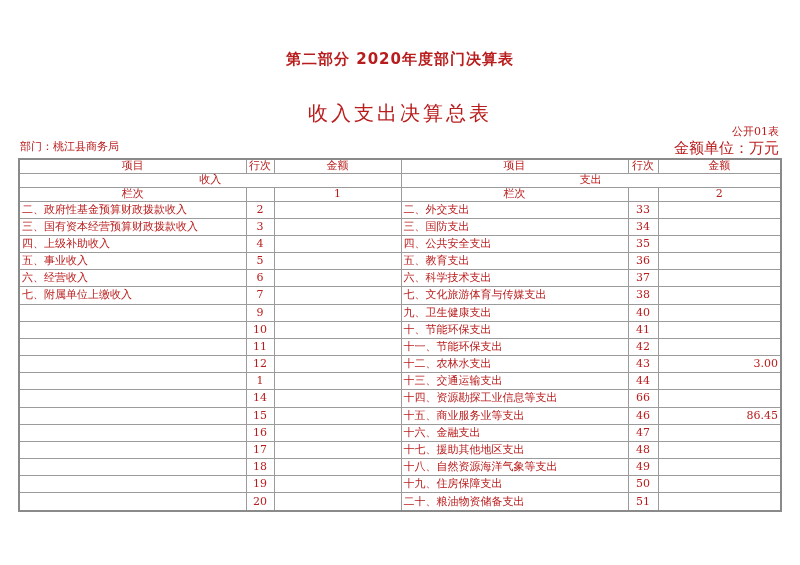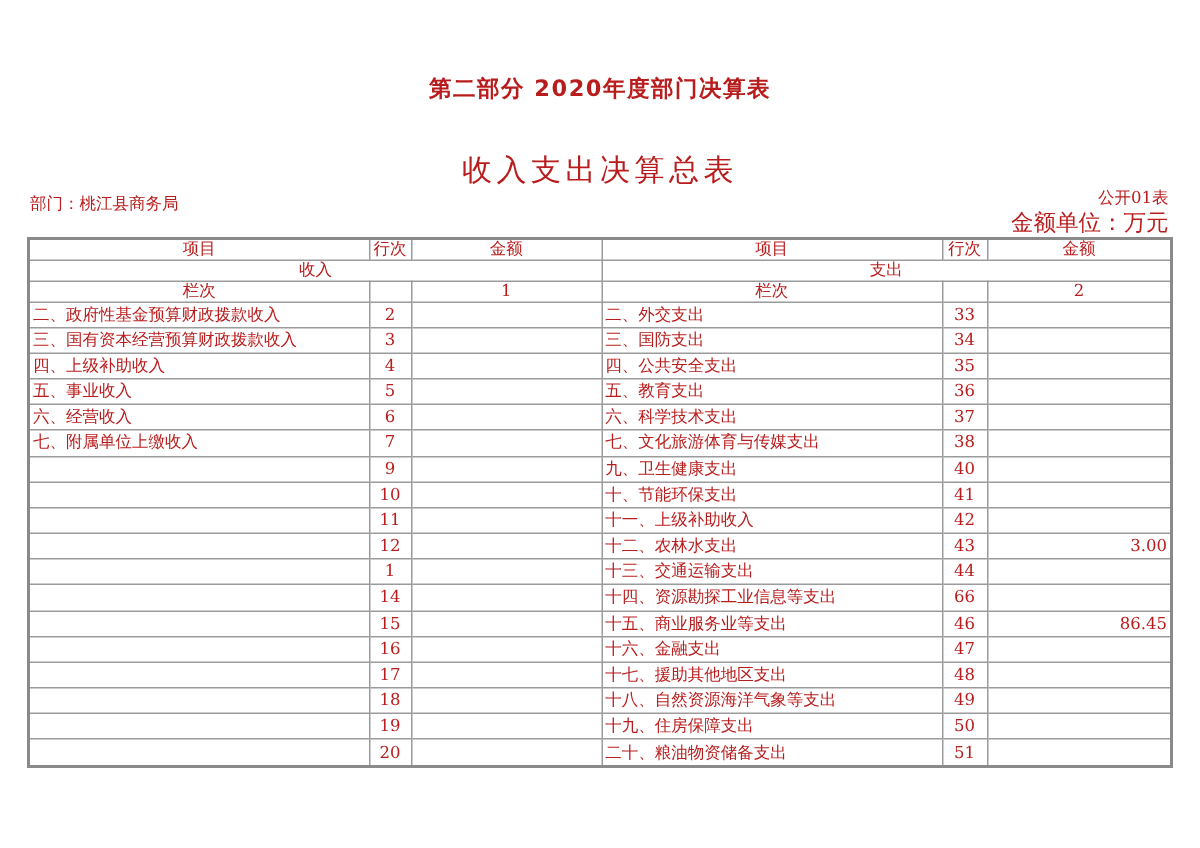--- a/index.html
+++ b/index.html
@@ -29,21 +29,21 @@
     font-size: 20px;
     letter-spacing: 3px;
   }
   .table-code {
     position: absolute;
     top: 124px; right: 21px;
     font-size: 11px;
   }
   .dept-label {
     position: absolute;
-    top: 128px; left: 20px;
+    top: 139px; left: 20px;
     font-size: 11px;
   }
   .unit-label {
     position: absolute;
     top: 139px; right: 21px;
     font-size: 15px;
   }
   table.main {
     position: absolute;
     left: 18px; top: 158px;
@@ -174,21 +174,21 @@
           <td class="line">10</td>
           <td class="amount"></td>
           <td class="item">十、节能环保支出</td>
           <td class="line">41</td>
           <td class="amount"></td>
         </tr>
         <tr>
           <td class="item"></td>
           <td class="line">11</td>
           <td class="amount"></td>
-          <td class="item">十一、上级补助收入</td>
+          <td class="item">十一、节能环保支出</td>
           <td class="line">42</td>
           <td class="amount"></td>
         </tr>
         <tr>
           <td class="item"></td>
           <td class="line">12</td>
           <td class="amount"></td>
           <td class="item">十二、农林水支出</td>
           <td class="line">43</td>
           <td class="amount">3.00</td>

